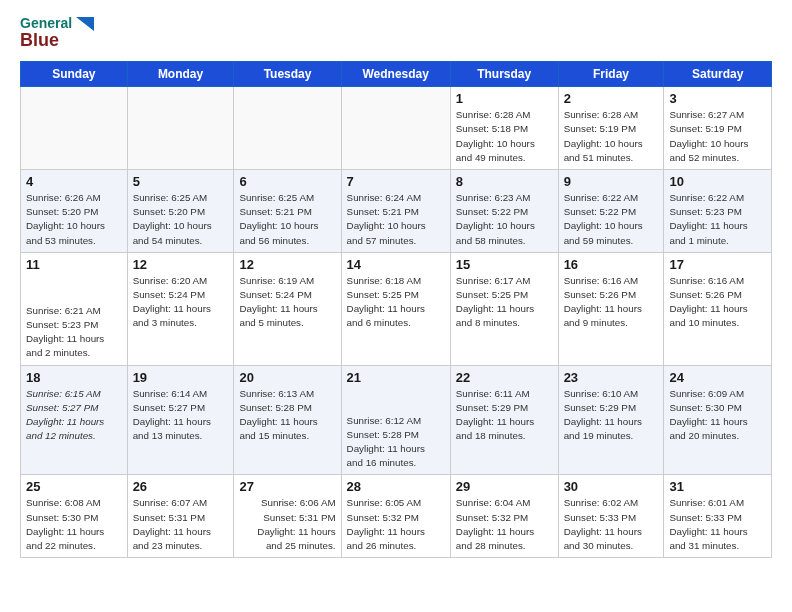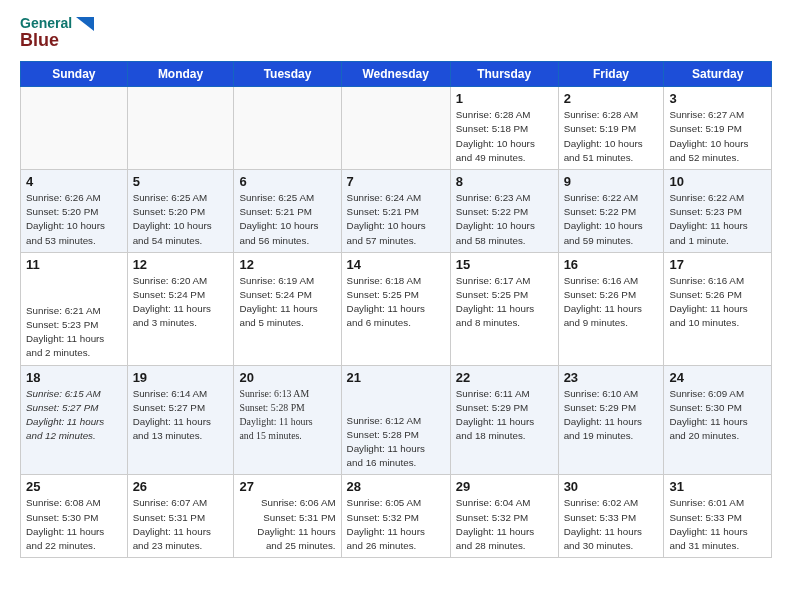--- a/index.html
+++ b/index.html
@@ -255,21 +255,21 @@
           </td>
           <td>
             <div class="day-number">19</div>
             <div class="day-info" style="white-space: pre-line;">Sunrise: 6:14 AM
 Sunset: 5:27 PM
 Daylight: 11 hours
 and 13 minutes.</div>
           </td>
           <td>
             <div class="day-number">20</div>
-            <div class="day-info" style="white-space: pre-line; font-family: Liberation Serif, serif;">Sunrise: 6:13 AM
+            <div class="day-info" style="white-space: pre-line;">Sunrise: 6:13 AM
 Sunset: 5:28 PM
 Daylight: 11 hours
 and 15 minutes.</div>
           </td>
           <td>
             <div class="day-number">21</div>
             <div class="day-info" style="white-space: pre-line; margin-top: 29px;">Sunrise: 6:12 AM
 Sunset: 5:28 PM
 Daylight: 11 hours
 and 16 minutes.</div>

